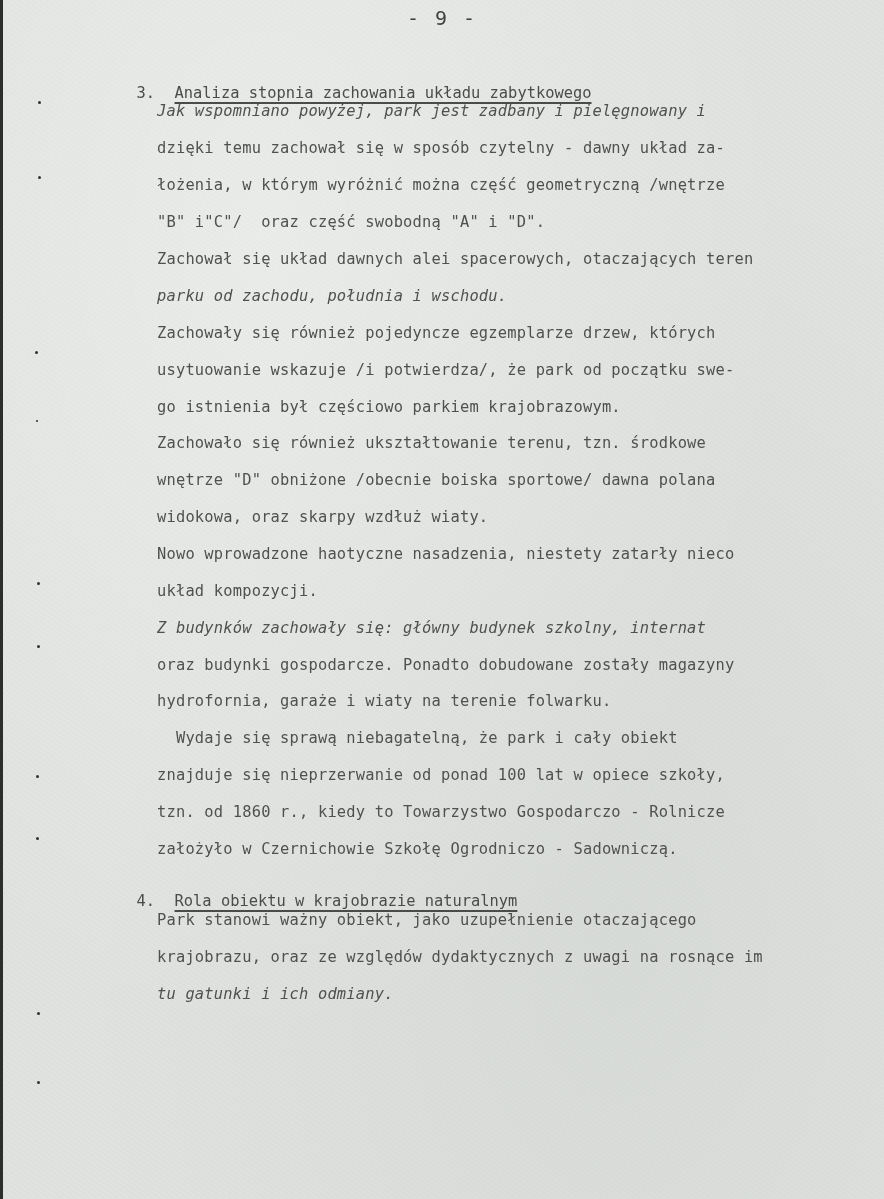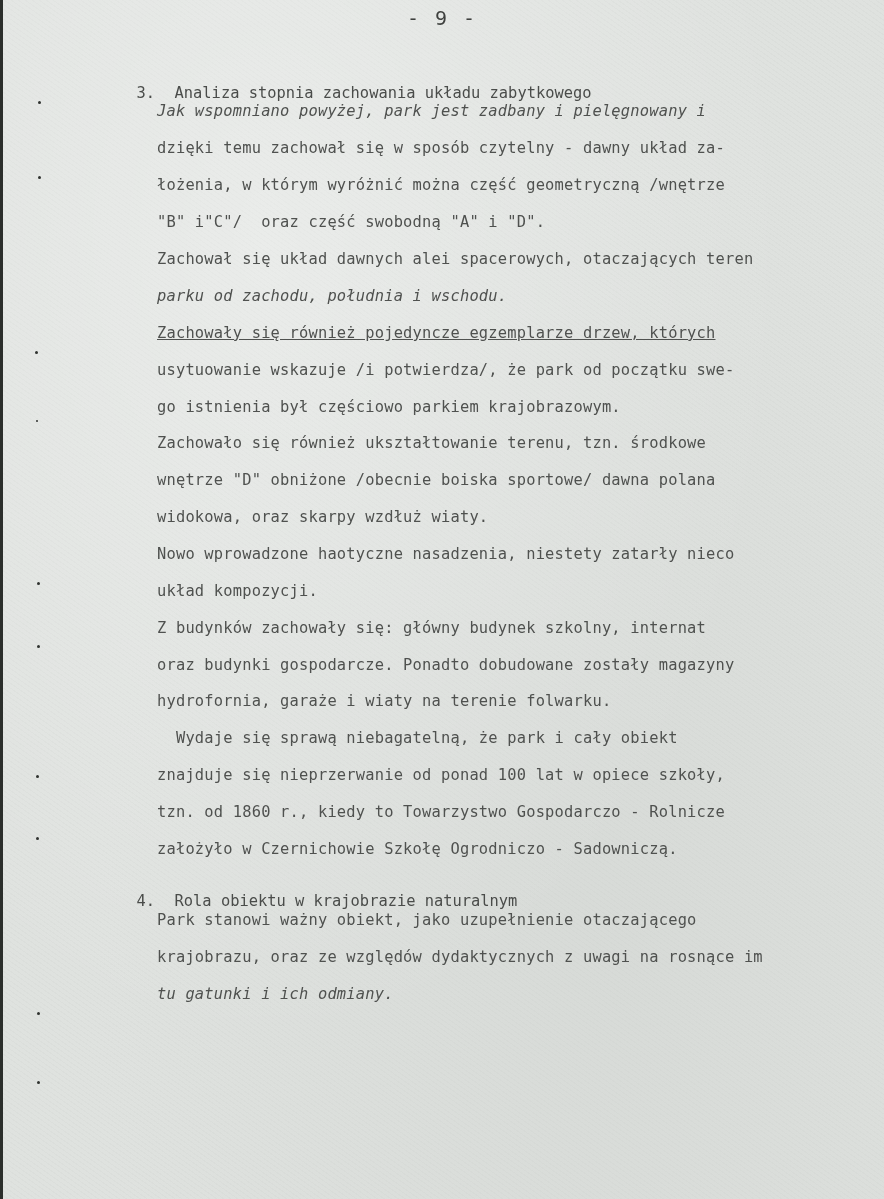--- a/index.html
+++ b/index.html
@@ -56,20 +56,21 @@
       position: absolute;
       white-space: pre;
       font-size: 15.4px;
       color: #4a4c4a;
     }
     .heading .num {
       display: inline-block;
       width: 38px;
     }
     .heading .title {
+      text-decoration: underline;
       text-decoration-thickness: 2px;
       text-underline-offset: 4px;
     }
   </style>
 </head>
 <body>
 
 <div class="left-edge"></div>
 
 <div class="margin-dot" style="left:38px;top:101px;"></div>
@@ -89,29 +90,29 @@
   <span class="num">3.</span><span class="title">Analiza stopnia zachowania układu zabytkowego</span>
 </div>
 
 <div>
   <div class="line" style="left:157px;top:102px;font-style:italic;">Jak wspomniano powyżej, park jest zadbany i pielęgnowany i</div>
   <div class="line" style="left:157px;top:139px;">dzięki temu zachował się w sposób czytelny - dawny układ za-</div>
   <div class="line" style="left:157px;top:176px;">łożenia, w którym wyróżnić można część geometryczną /wnętrze</div>
   <div class="line" style="left:157px;top:213px;">"B" i"C"/  oraz część swobodną "A" i "D".</div>
   <div class="line" style="left:157px;top:250px;">Zachował się układ dawnych alei spacerowych, otaczających teren</div>
   <div class="line" style="left:157px;top:287px;font-style:italic;">parku od zachodu, południa i wschodu.</div>
-  <div class="line" style="left:157px;top:324px;text-decoration:underline;">Zachowały się również pojedyncze egzemplarze drzew, których</div>
+  <div class="line" style="left:157px;top:324px;">Zachowały się również pojedyncze egzemplarze drzew, których</div>
   <div class="line" style="left:157px;top:361px;">usytuowanie wskazuje /i potwierdza/, że park od początku swe-</div>
   <div class="line" style="left:157px;top:398px;">go istnienia był częściowo parkiem krajobrazowym.</div>
   <div class="line" style="left:157px;top:434px;text-align:center;">Zachowało się również ukształtowanie terenu, tzn. środkowe</div>
   <div class="line" style="left:157px;top:471px;">wnętrze "D" obniżone /obecnie boiska sportowe/ dawna polana</div>
   <div class="line" style="left:157px;top:508px;">widokowa, oraz skarpy wzdłuż wiaty.</div>
   <div class="line" style="left:157px;top:545px;text-align:center;">Nowo wprowadzone haotyczne nasadzenia, niestety zatarły nieco</div>
   <div class="line" style="left:157px;top:582px;">układ kompozycji.</div>
-  <div class="line" style="left:157px;top:619px;">Z budynków zachowały się: główny budynek szkolny, internat</div>
+  <div class="line" style="left:157px;top:619px;font-style:italic;">Z budynków zachowały się: główny budynek szkolny, internat</div>
   <div class="line" style="left:157px;top:656px;">oraz budynki gospodarcze. Ponadto dobudowane zostały magazyny</div>
   <div class="line" style="left:157px;top:692px;">hydrofornia, garaże i wiaty na terenie folwarku.</div>
   <div class="line" style="left:157px;top:729px;">  Wydaje się sprawą niebagatelną, że park i cały obiekt</div>
   <div class="line" style="left:157px;top:766px;">znajduje się nieprzerwanie od ponad 100 lat w opiece szkoły,</div>
   <div class="line" style="left:157px;top:803px;">tzn. od 1860 r., kiedy to Towarzystwo Gospodarczo - Rolnicze</div>
   <div class="line" style="left:157px;top:840px;">założyło w Czernichowie Szkołę Ogrodniczo - Sadowniczą.</div>
 </div>
 
 <div class="heading" style="left:118px;top:874px;">
   <span class="num">4.</span><span class="title">Rola obiektu w krajobrazie naturalnym</span>

